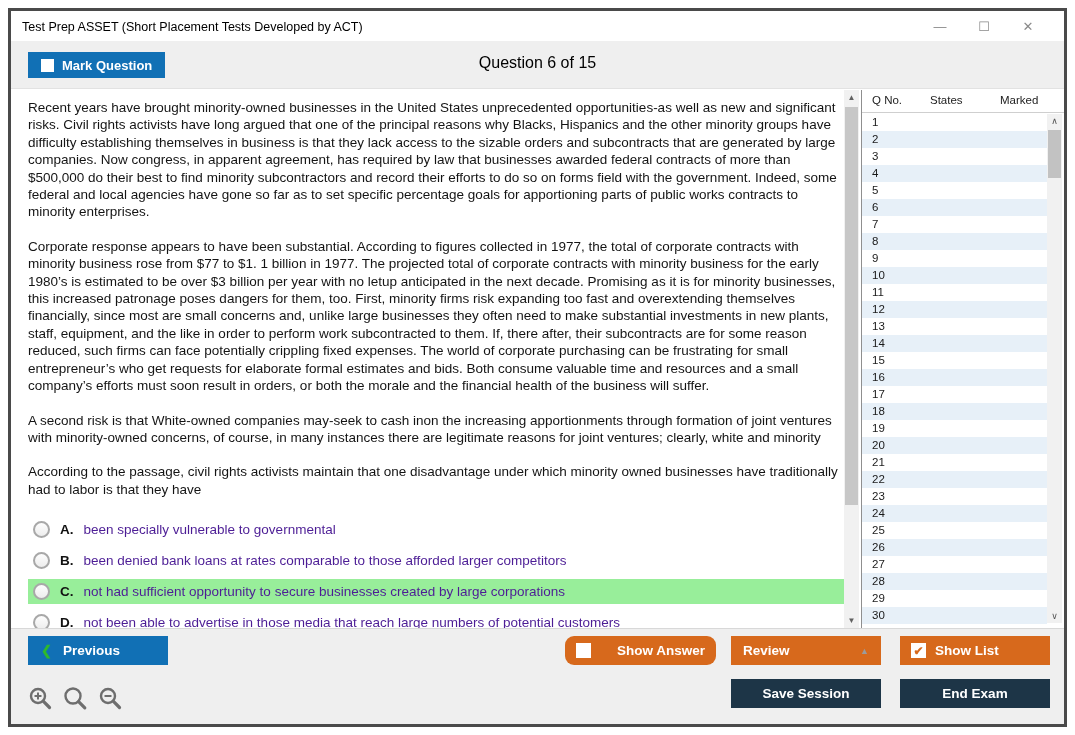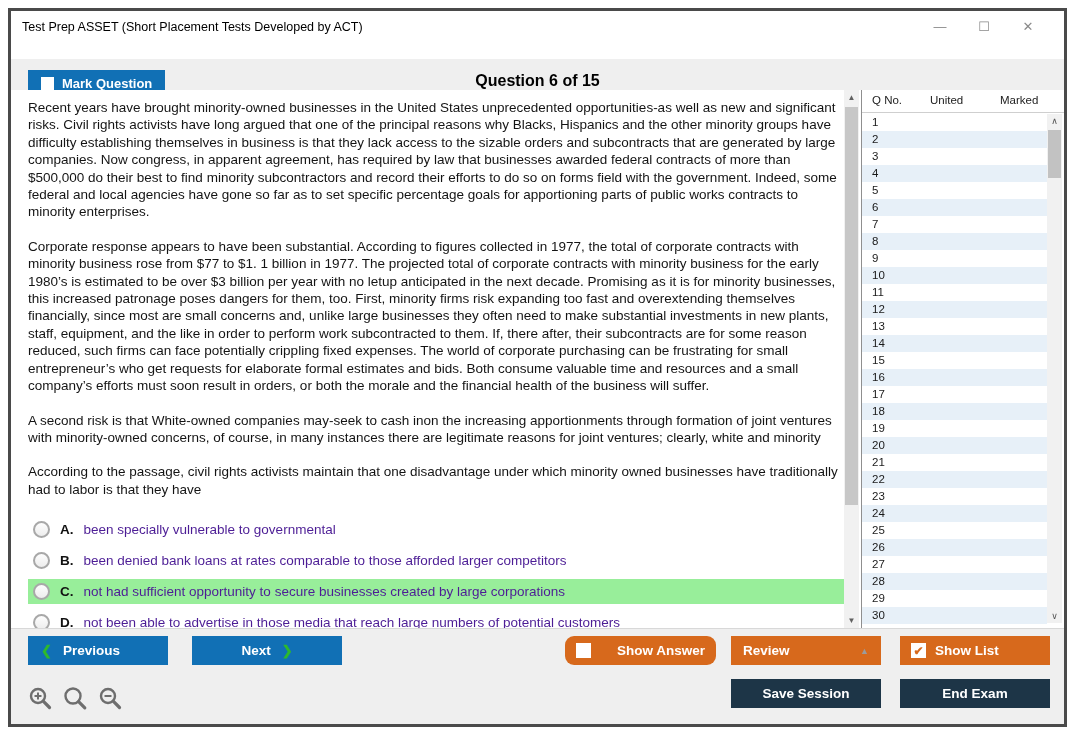--- a/index.html
+++ b/index.html
@@ -12,28 +12,28 @@
 
   
   .titlebar { position:absolute; top:0; left:0; width:100%; height:31px; background:#fff;
               display:flex; align-items:center; padding-left:11px; }
   .title { font-size:12.5px; color:#000; }
   .wincontrols { position:absolute; right:14px; top:0; height:31px; display:flex; align-items:center; gap:0; }
   .wc { width:44px; text-align:center; color:#8a8a8a; font-size:13px; cursor:default; line-height:31px; }
   .wc-min { letter-spacing:0; }
 
   
-  .toolbar { position:absolute; top:48px; left:0; width:100%; height:48px; background:#efefef;
+  .toolbar { position:absolute; top:30px; left:0; width:100%; height:48px; background:#efefef;
              border-bottom:1px solid #e2e2e2; }
   .mark-btn { position:absolute; left:17px; top:11px; height:26px; padding:0 13px;
               background:var(--blue); display:flex; align-items:center; gap:8px; cursor:pointer; }
   .mark-checkbox { width:13px; height:13px; background:#fff; border:1px solid #fff; }
   .mark-label { color:#fff; font-weight:bold; font-size:13px; }
   .q-counter { position:absolute; top:13px; left:0; width:100%; text-align:center;
-               font-weight:bold; font-size:16px; color:#000; }
+               font-weight:normal; font-size:16px; color:#000; }
 
   
   .content { position:absolute; top:79px; left:0; width:1053px; height:538px; background:#fff; }
 
   .main-panel { position:absolute; left:0; top:0; width:850px; height:538px; overflow:hidden; background:#fff; }
   .passage { position:absolute; left:17px; top:9px; width:816px; height:416px; overflow:hidden;
              font-size:13.5px; line-height:17.4px; color:#141414; }
   .passage p { margin-bottom:17px; }
 
   .options { position:absolute; left:17px; top:427px; width:818px; }
@@ -155,21 +155,21 @@
         <div class="vscroll">
           <div class="vs-arrow vs-up">▲</div>
           <div class="vs-thumb main-thumb"></div>
           <div class="vs-arrow vs-down">▼</div>
         </div>
       </div>
 
       <div class="right-panel">
         <div class="qlist-header">
           <span class="qh qh-no">Q No.</span>
-          <span class="qh qh-answer">United</span>
+          <span class="qh qh-answer">States</span>
           <span class="qh qh-marked">Marked</span>
         </div>
         <div class="qlist-body" id="qlist-body">
             <div class="qrow">1</div>
             <div class="qrow alt">2</div>
             <div class="qrow">3</div>
             <div class="qrow alt">4</div>
             <div class="qrow">5</div>
             <div class="qrow alt">6</div>
             <div class="qrow">7</div>
@@ -206,24 +206,20 @@
 
     </div>
 
     <div class="footer">
 
       <div class="btn btn-blue btn-previous">
         <span class="chev">❮</span>
         <span>Previous</span>
       </div>
 
-      <div class="btn btn-blue btn-next">
-        <span>Next</span>
-        <span class="chev">❯</span>
-      </div>
 
       <div class="btn btn-orange btn-show-answer">
         <span class="obx"></span>
         <span>Show Answer</span>
       </div>
 
       <div class="btn btn-orange btn-review">
         <span>Review</span>
         <span class="caret-up">▲</span>
       </div>

